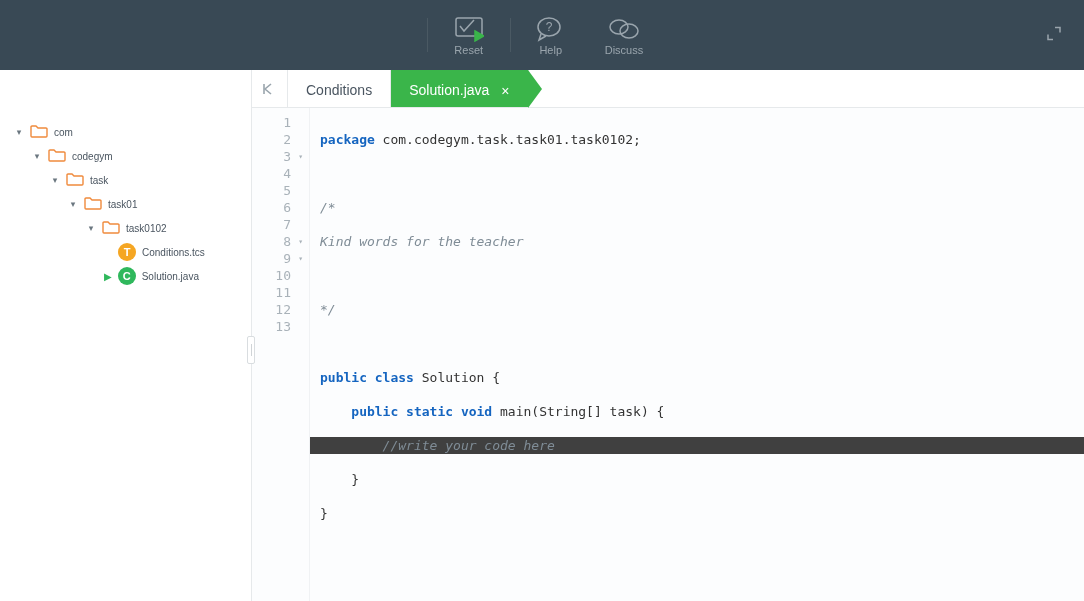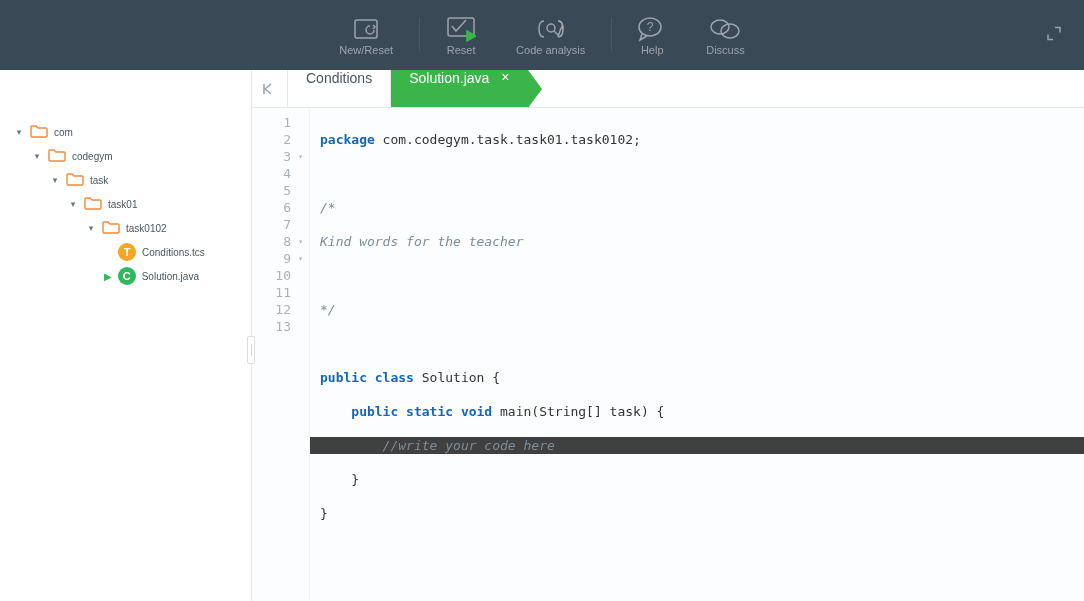--- a/index.html
+++ b/index.html
@@ -121,22 +121,22 @@
     width: 36px;
     display: flex;
     align-items: center;
     justify-content: center;
     border-right: 1px solid #e6e9eb;
     cursor: pointer;
   }
   .collapse-btn svg { stroke: #9aa5ad; fill: none; stroke-width: 1.6; }
   .tab {
     display: flex;
-    align-items: flex-start;
-    padding: 0 18px;
+    align-items: flex-end;
+    padding: 9px 18px;
     font-size: 14px;
     color: #4a5560;
     background: #f5f7f8;
     border-right: 1px solid #e6e9eb;
     cursor: pointer;
   }
   .tab.active {
     background: #3ab54a;
     color: #fff;
     position: relative;
@@ -193,57 +193,35 @@
   .kw { color: #1565c0; font-weight: 600; }
   .cm { color: #7f8c96; font-style: italic; }
   .pkg { color: #333; }
 </style>
 </head>
 <body>
 
 <div class="toolbar">
   <div class="toolbar-items">
 
-    <div class="toolbar-item">
-      <div class="icon-box">
-        <svg width="28" height="24">
-            <rect x="3" y="3" width="22" height="18" rx="2"></rect>
-            <path d="M18 9 a4 4 0 1 0 4 4"></path>
-            <path d="M21 8 l2 2 l-2 2"></path>
-          </svg>
-      </div>
-      <span>New/Reset</span>
-    </div>
 
     <div class="toolbar-sep"></div>
 
     <div class="toolbar-item verify">
       <div class="icon-box">
         <svg width="30" height="26">
             <rect x="2" y="2" width="26" height="18" rx="2"></rect>
             <path d="M6 10 l4 5 l10 -11"></path>
             <polygon class="play" points="21,15 30,20 21,25"></polygon>
           </svg>
       </div>
       <span>Reset</span>
     </div>
 
 
-    <div class="toolbar-item">
-      <div class="icon-box">
-        <svg width="30" height="24">
-            <path d="M8 4 q-5 0 -5 8 q0 8 5 8"></path>
-            <path d="M22 4 q5 0 5 8 q0 -8 -5 8" transform="translate(0,0)"></path>
-            <path d="M22 4 q5 0 5 8 q0 8 -5 8"></path>
-            <circle cx="15" cy="11" r="4"></circle>
-            <path d="M18 14 l4 4"></path>
-          </svg>
-      </div>
-      <span>Code analysis</span>
-    </div>
 
     <div class="toolbar-sep"></div>
 
     <div class="toolbar-item">
       <div class="icon-box">
         <svg width="28" height="26">
             <ellipse cx="12" cy="11" rx="11" ry="9"></ellipse>
             <path d="M4 18 l-2 6 l7 -4"></path>
             <text x="12" y="15" text-anchor="middle" font-size="12" fill="#9aa5ad" stroke="none">?</text>
           </svg>

